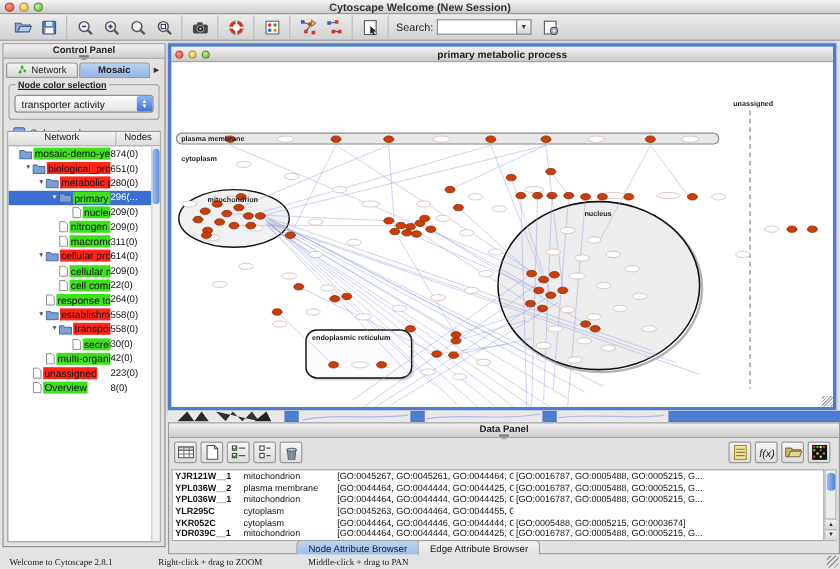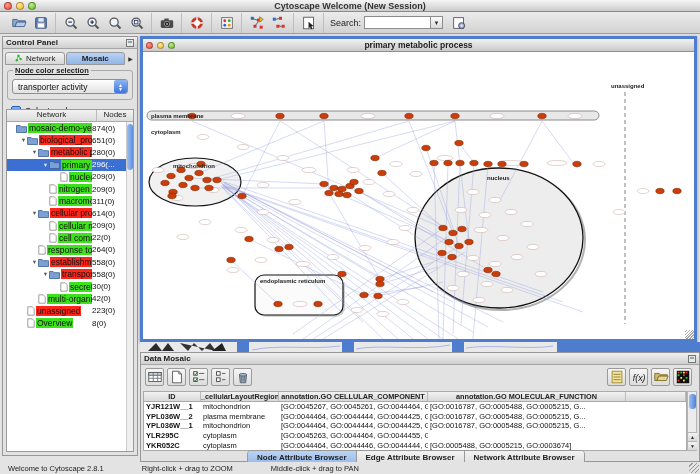--- a/index.html
+++ b/index.html
@@ -26,21 +26,21 @@
   .search-wrap { display:flex; align-items:center; gap:3px; padding:0 6px; }
   .search-label { font-size:9px; color:#222; }
   .search-field { display:flex; }
   .search-input { width:66px; height:13px; border:1px solid #8d8d8d; border-right:none; background:#fff; font-size:8px; padding:0 2px; font-family:"Liberation Sans",sans-serif;}
   .search-drop { width:13px; height:13px; border:1px solid #8d8d8d; background:linear-gradient(#fdfdfd,#d8d8d8); font-size:6px; display:flex; align-items:center; justify-content:center; color:#333; }
 
   
   .control-panel { position:absolute; left:2px; top:36px; width:136px; height:420px;
     background:#e2e2e2; border:1px solid #979797; }
   .panel-head { height:12px; background:linear-gradient(#f0f0f0,#cfcfcf); border-bottom:1px solid #a5a5a5;
-    display:flex; align-items:center; justify-content:space-between; padding:0 3px; font-size:8px; font-weight:bold; color:#222;}
+    display:flex; align-items:center; justify-content:space-between; padding:0 3px; font-size:8px; font-weight:bold; color:#222;flex-direction:column;}
   .float-ic { width:8px; height:8px; border:1px solid #777; background:#e8e8e8; position:relative; }
   .float-ic:before { content:""; position:absolute; left:1px; top:1px; width:4px; height:2px; background:#8aa; }
   .cp-tabs { display:flex; align-items:center; height:16px; padding:2px 2px 0 2px; gap:1px; }
   .cp-tab { flex:1; display:flex; align-items:center; justify-content:center; gap:2px; height:13px;
     border:1px solid #9a9a9a; border-radius:3px 3px 0 0; background:linear-gradient(#f4f4f4,#d6d6d6);
     font-size:8px; color:#222; overflow:hidden; white-space:nowrap;}
   .cp-tab.sel { background:linear-gradient(#b9d2f3,#8fb6ea); font-weight:bold; }
   .tab-arrow { width:9px; height:13px; font-size:6px; display:flex; align-items:center; justify-content:center; color:#333; }
   .groupbox { margin:5px 4px 2px 4px; border:1px solid #aaa; border-radius:3px; padding:8px 4px 5px 4px; position:relative; }
   .groupbox .legend { position:absolute; top:-5px; left:5px; background:#e2e2e2; padding:0 2px; font-size:7.5px; font-weight:bold; color:#222;text-decoration:underline; }
@@ -94,25 +94,25 @@
   .dt-head div { border-right:1px solid #bbb; text-align:center; overflow:hidden; white-space:nowrap; }
   .dt-row { display:flex; height:9.6px; font-size:7.5px; align-items:center; white-space:nowrap; }
   .dt-row div { overflow:hidden; padding:0 2px; }
   .col0{width:57px;flex:none;font-weight:bold;} .col1{width:78px;flex:none;} .col2{width:149px;flex:none;} .col3{width:198px;flex:none;} .colF{flex:1;}
   .dp-scroll { position:absolute; right:2px; top:38px; bottom:10px; width:10px; background:#ececec; border:1px solid #b5b5b5; }
   .dp-thumb { position:absolute; left:1px; top:2px; width:7px; height:15px; border-radius:3px; background:linear-gradient(90deg,#9cc0f2,#4d82dd); }
   .dp-arrows { position:absolute; left:0; bottom:0; width:9px; }
   .dp-arrow { width:9px; height:9px; font-size:5px; text-align:center; line-height:9px; color:#333; background:linear-gradient(#f4f4f4,#d8d8d8); border-top:1px solid #b5b5b5; }
 
   .bottom-tabs { position:absolute; left:247px; top:450px; display:flex; border:1px solid #9a9a9a; border-radius:4px; overflow:hidden; background:#e8e8e8; }
-  .btab { padding:2px 9px 3px 9px; font-size:8px; font-weight:bold; color:#222; border-right:1px solid #9a9a9a; background:linear-gradient(#f2f2f2,#dedede); white-space:nowrap;}
+  .btab { padding:2px 9px 3px 9px; font-size:8px; font-weight:normal; color:#222; border-right:1px solid #9a9a9a; background:linear-gradient(#f2f2f2,#dedede); white-space:nowrap;}
   .btab.sel { background:linear-gradient(#bcd3f2,#92b8ea); }
   .btab:last-child { border-right:none; }
 
-  .statusbar { position:absolute; left:0; bottom:0; width:700px; height:12px; background:#e3e3e3; display:flex; align-items:center; gap:38px; padding-left:8px; font-size:7.5px; color:#222;}
+  .statusbar { position:absolute; left:0; bottom:0; width:700px; height:12px; background:#e3e3e3; display:flex; align-items:center; gap:38px; padding-left:8px; font-size:7.5px; color:#222;font-family:Liberation Serif, serif;}
   .resize-grip { position:absolute; right:1px; bottom:1px; width:10px; height:10px;
     background:repeating-linear-gradient(135deg,transparent 0 2px,#9a9a9a 2px 3px); }
 
   svg text { font-family:"Liberation Sans",sans-serif; }
 </style>
 </head>
 <body>
 
 <div class="titlebar">
   <div class="lights">
@@ -686,21 +686,21 @@
     <rect x="202" y="0" width="12" height="10" fill="#4e7dd0"></rect>
     <path d="M216 7 C240 2 280 9 310 3" stroke="#aab4e8" fill="none"></path>
     <rect x="312" y="0" width="12" height="10" fill="#4e7dd0"></rect>
     <path d="M326 6 C350 2 390 8 413 4" stroke="#aab4e8" fill="none"></path>
     <rect x="417" y="0" width="143" height="10" fill="#4e7dd0"></rect>
   </svg>
 </div>
 
 <div class="data-panel">
   <div class="panel-head">
-    <span>Data Mosaic</span>
+    <span>Data Panel</span>
     <span class="float-ic"></span>
   </div>
   <div class="dp-toolbar" id="dp-toolbar">
       <span class="dp-btn">
         <svg width="16" height="16" viewBox="0 0 18 18">
           <rect x="2" y="4" width="14" height="10" fill="#fff" stroke="#555"></rect>
           <rect x="2" y="4" width="14" height="3" fill="#cdd8e8" stroke="#555"></rect>
           <line x1="7" y1="4" x2="7" y2="14" stroke="#777"></line>
           <line x1="12" y1="4" x2="12" y2="14" stroke="#777"></line>
           <line x1="2" y1="10.5" x2="16" y2="10.5" stroke="#777"></line>
@@ -769,27 +769,20 @@
             <rect x="9" y="6" width="2" height="2" fill="#e33"></rect>
             <rect x="6" y="9" width="2" height="2" fill="#ee3"></rect>
             <rect x="12" y="9" width="2" height="2" fill="#3c3"></rect>
             <rect x="3" y="12" width="2" height="2" fill="#e33"></rect>
             <rect x="9" y="12" width="2" height="2" fill="#ee3"></rect>
           </svg>
         </span>
       </div>
     </div>
   <div class="dp-table">
-    <div class="dt-head" id="dt-head">
-        <div class="col0">ID</div>
-        <div class="col1">_cellularLayoutRegion</div>
-        <div class="col2">annotation.GO CELLULAR_COMPONENT</div>
-        <div class="col3">annotation.GO MOLECULAR_FUNCTION</div>
-        <div class="colF"></div>
-      </div>
     <div id="dt-body">
         <div class="dt-row">
           <div class="col0">YJR121W__1</div>
           <div class="col1">mitochondrion</div>
           <div class="col2">[GO:0045267, GO:0045261, GO:0044464, G...</div>
           <div class="col3">[GO:0016787, GO:0005488, GO:0005215, G...</div>
         </div>
         <div class="dt-row">
           <div class="col0">YPL036W__2</div>
           <div class="col1">plasma membrane</div>
@@ -826,21 +819,20 @@
     <div class="dp-arrows">
       <div class="dp-arrow">▲</div>
       <div class="dp-arrow">▼</div>
     </div>
   </div>
 </div>
 
 <div class="bottom-tabs" id="bottom-tabs">
     <div class="btab sel">Node Attribute Browser</div>
     <div class="btab">Edge Attribute Browser</div>
-    <div class="btab">Network Attribute Browser</div>
   </div>
 
 <div class="statusbar" id="statusbar">
     <span>Welcome to Cytoscape 2.8.1</span>
     <span>Right-click + drag to ZOOM</span>
     <span>Middle-click + drag to PAN</span>
   </div>
 <div class="resize-grip"></div>
 
 </body></html>

